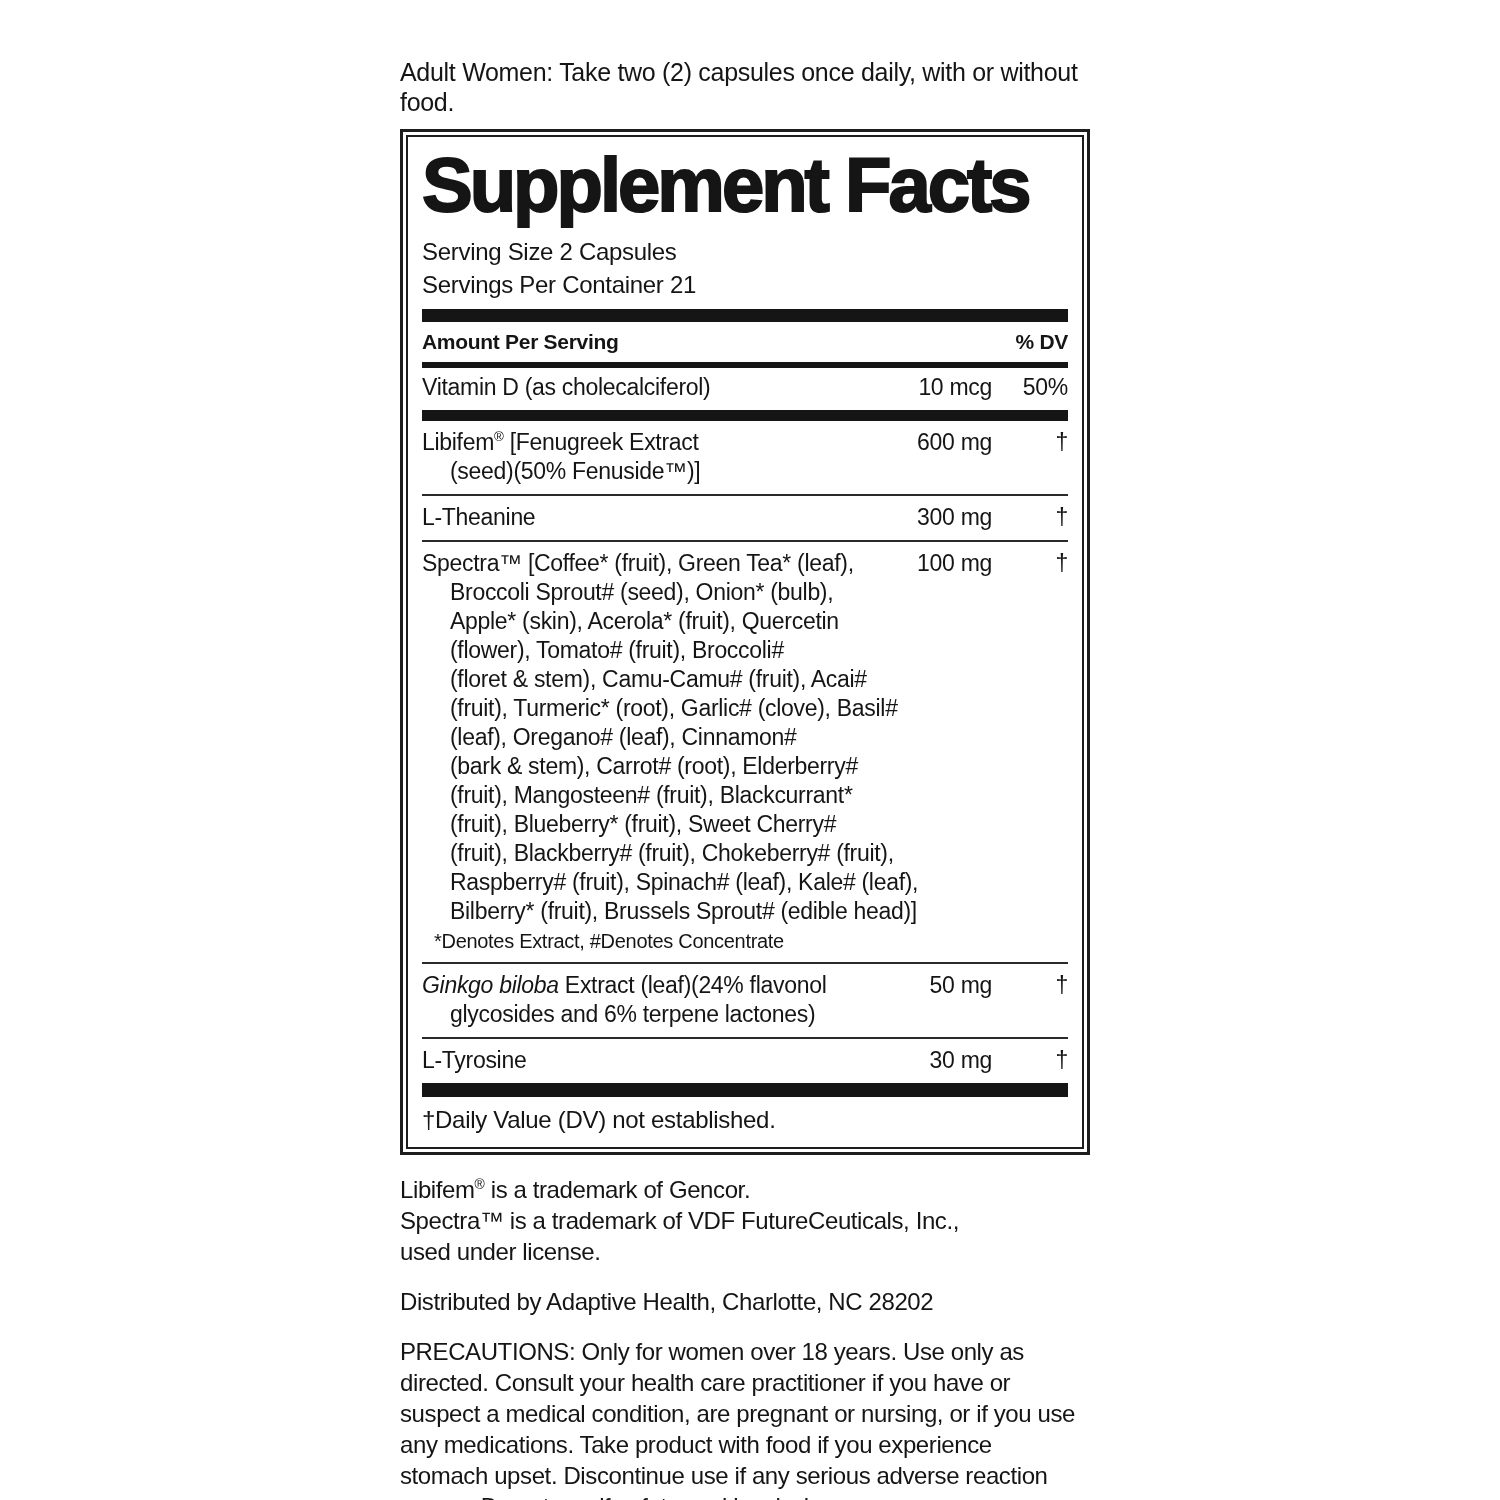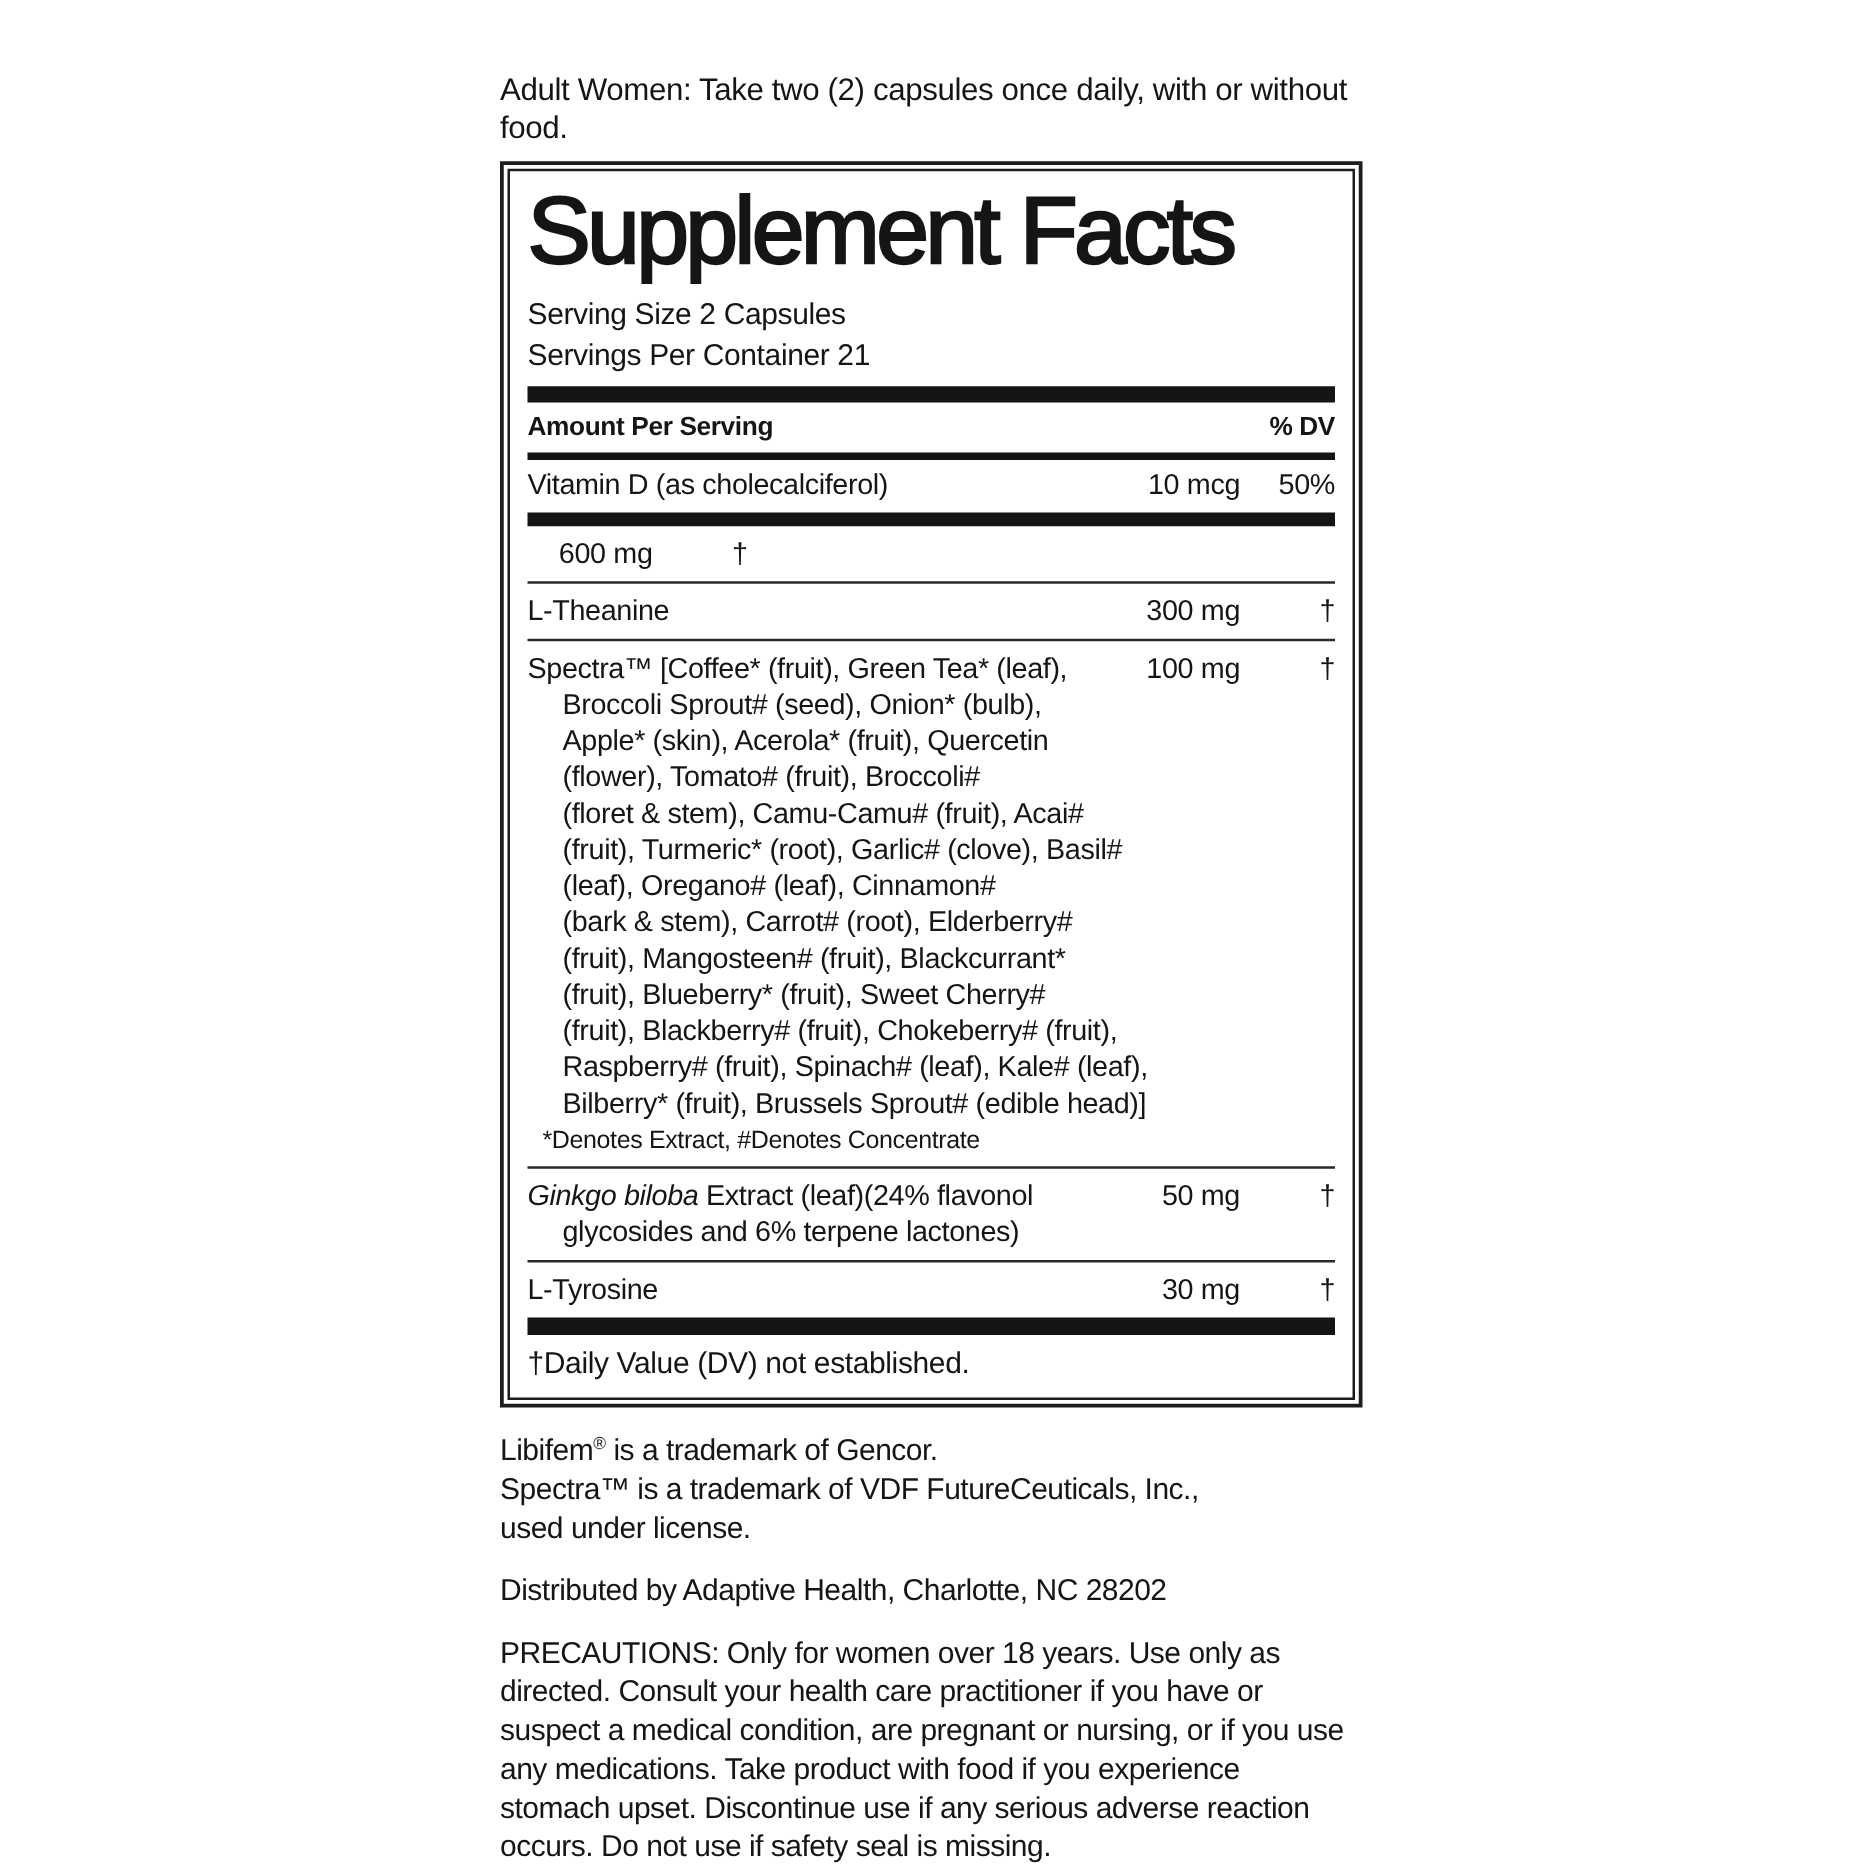--- a/index.html
+++ b/index.html
@@ -8,21 +8,21 @@
   .canvas { position:absolute; left:0; top:0; width:1500px; height:1068px; background:#fff; }
   .content { position:absolute; left:400px; top:57px; width:690px; }
 
   .instruction { font-size:25px; line-height:30px; letter-spacing:-0.3px; margin-bottom:12px; }
 
   
   .facts-box { border:3px solid #1d1d1d; padding:3px; width:690px; }
   .facts-inner { border:2px solid #1d1d1d; padding:10px 14px 8px 14px; }
 
   .facts-title {
-    font-size:76px; font-weight:normal; line-height:0.95;
+    font-size:76px; font-weight:bold; line-height:0.95;
     letter-spacing:-3px; -webkit-text-stroke:2px #151515;
     margin:2px 0 14px 0; white-space:nowrap;
   }
   .serving-line { font-size:24px; line-height:33px; letter-spacing:-0.3px; }
 
   .bar { background:#151515; width:100%; }
   .bar-top    { height:13px; margin:8px 0 0 0; }
   .bar-mid    { height:6px;  margin:2px 0 0 0; }
   .bar-thick  { height:11px; margin:4px 0 2px 0; }
   .bar-bottom { height:14px; margin:4px 0 2px 0; }
@@ -75,20 +75,24 @@
         <div id="rows">
             <div class="row">
               <div class="row-name">
                 <div class="line">Vitamin D (as cholecalciferol)</div>
               </div>
               <div class="row-amount">10 mcg</div>
               <div class="row-dv">50%</div>
             </div>
             <div class="bar bar-thick"></div>
             <div class="row">
+              <div class="row-name">
+                <div class="line">Libifem<sup>®</sup> [Fenugreek Extract</div>
+                <div class="line cont">(seed)(50% Fenuside™)]</div>
+              </div>
               <div class="row-amount">600 mg</div>
               <div class="row-dv">†</div>
             </div>
             <div class="sep"></div>
             <div class="row">
               <div class="row-name">
                 <div class="line">L-Theanine</div>
               </div>
               <div class="row-amount">300 mg</div>
               <div class="row-dv">†</div>

